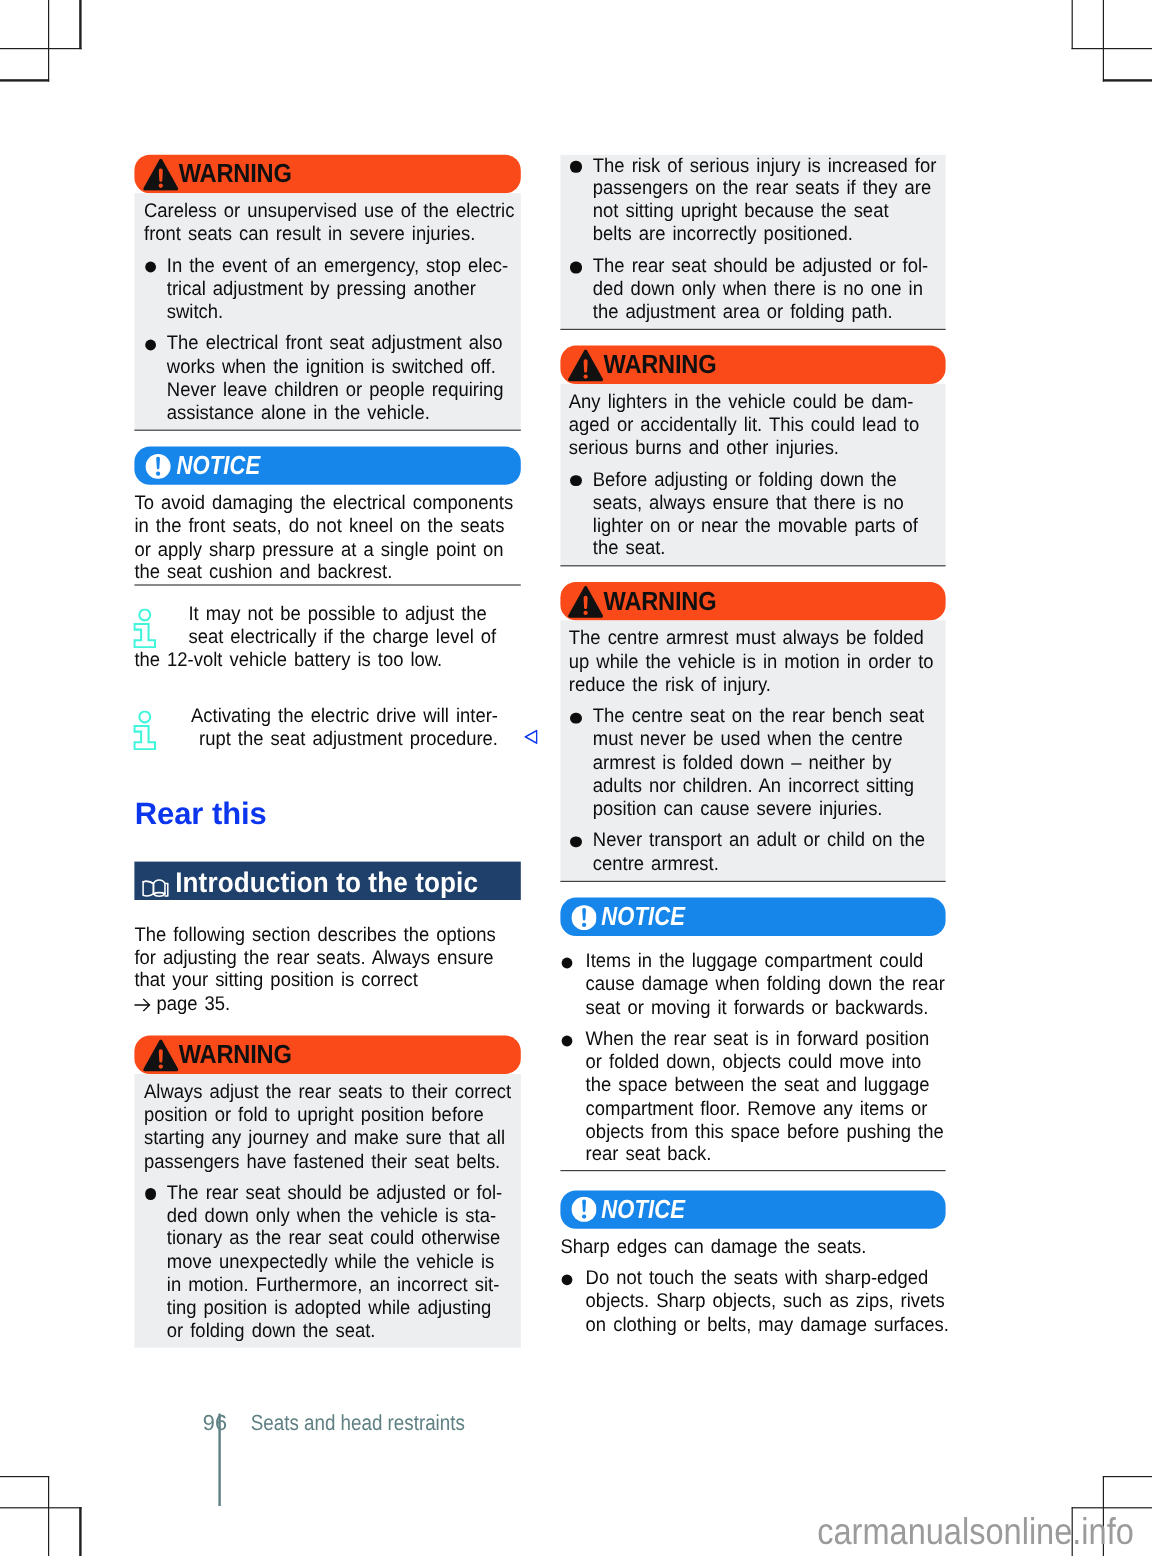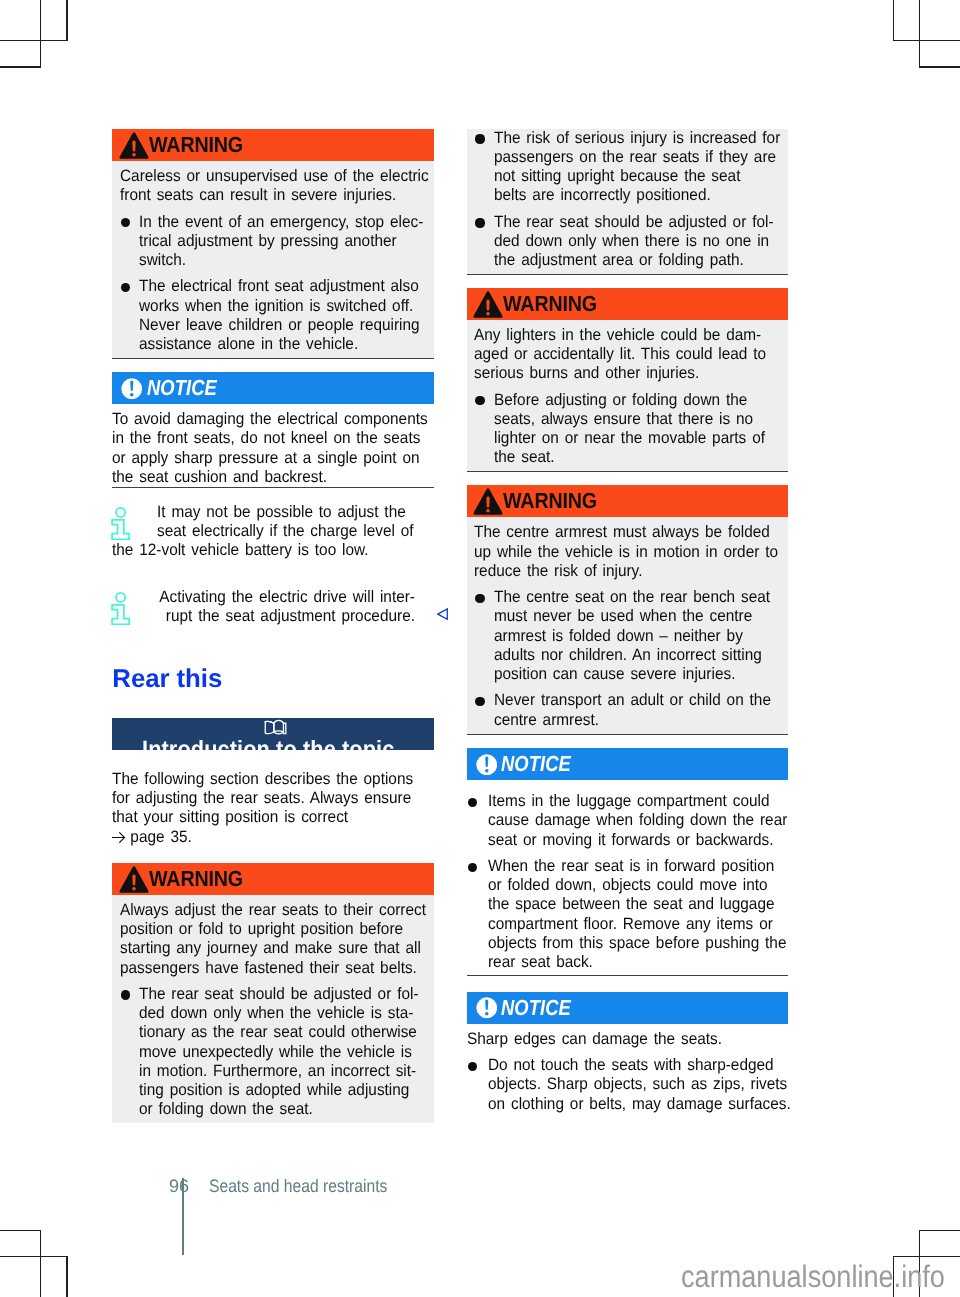--- a/index.html
+++ b/index.html
@@ -12,21 +12,21 @@
   .cropmark{position:absolute;background:#1f1f1f;}
 
   .col{position:absolute;top:0;width:321.8px;}
   .block{position:absolute;width:321.8px;}
   #col-left{left:112.3px;}
   #col-right{left:466.6px;}
 
   .panel{background:var(--panel);}
   .panel-rule{border-bottom:1px solid #404040;}
 
-  .bar{height:32px;display:flex;align-items:center;box-sizing:border-box;padding-left:8px;}
+  .bar{height:32px;display:flex;align-items:center;box-sizing:border-box;padding-left:8px;border-radius:13px;}
   .bar-warning{background:var(--warn);}
   .bar-notice{background:var(--notice);}
   .bar-title{font-size:21.9px;font-weight:bold;display:inline-block;transform-origin:left center;}
   .bar-warning .bar-title{color:#101010;margin-left:0px;letter-spacing:-0.2px;transform:scaleX(0.9);}
   .bar-notice .bar-title{color:#ffffff;font-style:italic;margin-left:4px;letter-spacing:0.1px;transform:scaleX(0.84);}
 
   .icon-tri{width:30px;height:27.2px;display:block;margin-left:-1.5px;position:relative;top:0.5px;}
   .icon-excl{width:21.5px;height:21.5px;display:block;margin-left:1px;position:relative;top:0.3px;}
 
   .ptext{font-size:16.5px;line-height:19.2px;color:#0d0d0d;word-spacing:1.7px;}
@@ -53,21 +53,21 @@
 
   .info{position:relative;}
   .info .iicon{position:absolute;left:-1.1px;top:3.5px;width:19.3px;height:33.2px;}
   .info .ind{padding-left:45px;}
   .endmark{position:absolute;left:324.7px;top:19.9px;width:11px;height:12.2px;}
   .endmark svg{display:block;width:11px;height:12.2px;}
 
   h1.heading{margin:0;font-size:25.8px;line-height:28px;font-weight:bold;color:var(--hblue);}
   h1.heading .ln{transform:scaleX(1.0);letter-spacing:-0.05px;}
 
-  .topic{height:31.4px;background:var(--topic);display:flex;align-items:center;padding-left:7px;box-sizing:border-box;flex-direction:column;}
+  .topic{height:31.4px;background:var(--topic);display:flex;align-items:flex-end;padding-left:7px;box-sizing:border-box;}
   .topic .tlabel{color:#fff;font-size:23.6px;font-weight:bold;margin-left:5px;transform:scaleX(0.922);transform-origin:left center;display:inline-block;letter-spacing:0.1px;}
   .icon-book{width:23.5px;height:18.5px;display:block;margin-left:-1.5px;}
 
   #footer{position:absolute;left:113px;top:1176px;width:700px;font-size:18.1px;color:var(--ftext);}
   #footer .pn{position:absolute;left:56px;top:0;white-space:pre;}
   #footer .vrule{position:absolute;left:69px;top:2px;width:2.4px;height:77px;background:var(--ftext);}
   #footer .ft{position:absolute;left:96px;top:0;white-space:pre;display:inline-block;
               transform:scaleX(0.865);transform-origin:left top;}
 
   #watermark{position:absolute;left:681px;top:1259px;font-size:31px;color:var(--wm);white-space:pre;

